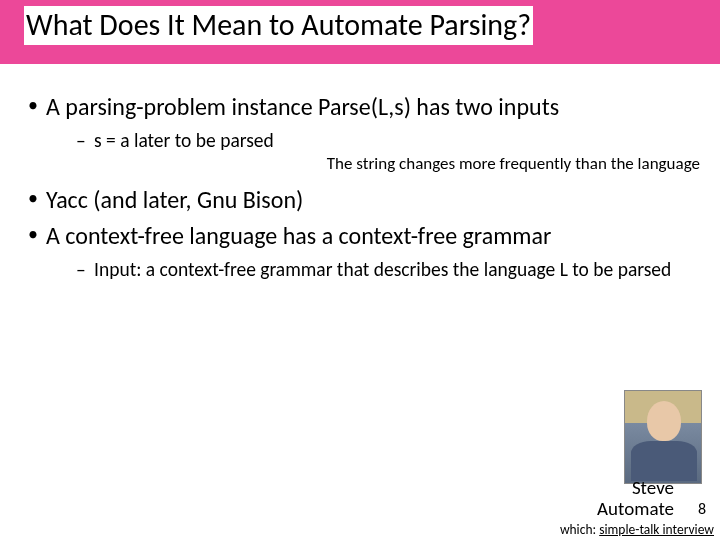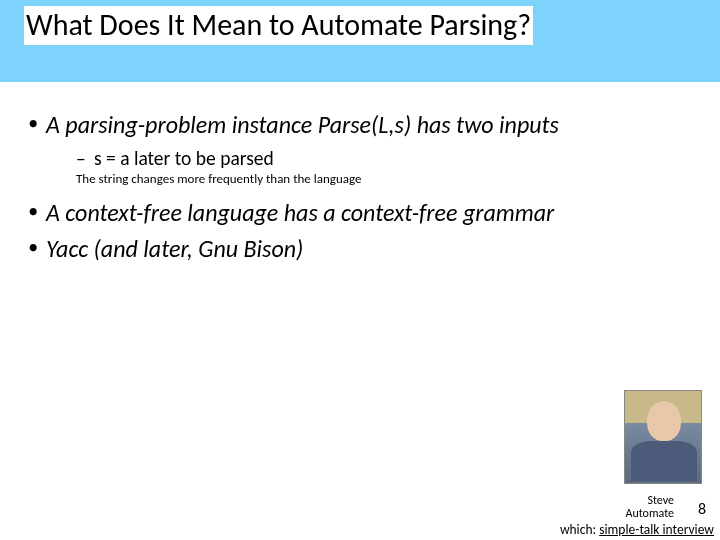--- a/index.html
+++ b/index.html
@@ -6,22 +6,22 @@
   body {
     width: 720px;
     height: 540px;
     font-family: Calibri, "Segoe UI", Arial, sans-serif;
     background: #fff;
     color: #000;
     position: relative;
     overflow: hidden;
   }
   .title-bar {
-    background: #7dd3fc;
-    height: 82px;
+    background: #ec4899;
+    height: 64px;
     width: 100%;
     position: relative;
     text-align: right;
   }
   .title-text {
     position: absolute;
     top: 6px;
     left: 24px;
     font-size: 30px;
     color: #000;
@@ -31,21 +31,20 @@
   }
   .content {
     padding: 28px 20px 0 28px;
   }
   .b1 {
     font-size: 24px;
     margin-bottom: 6px;
     padding-left: 18px;
     position: relative;
     line-height: 1.25;
-    font-style: italic;
   }
   .b1::before {
     content: "•";
     position: absolute;
     left: 0;
     top: 1px;
     font-size: 20px;
   }
   .subgroup {
     padding-left: 48px;
@@ -56,22 +55,23 @@
     position: relative;
     padding-left: 18px;
     line-height: 1.3;
   }
   .b2::before {
     content: "–";
     position: absolute;
     left: 0;
   }
   .note {
-    font-size: 13px;
+    font-size: 17px;
     line-height: 1.3;
+    text-align: right;
   }
   .photo {
     position: absolute;
     right: 18px;
     bottom: 56px;
     width: 78px;
     height: 94px;
     background: linear-gradient(180deg, #c9b98a 0%, #c9b98a 35%, #7a8aa0 35%, #5a6a80 100%);
     border: 1px solid #888;
   }
@@ -92,21 +92,21 @@
     left: 6px;
     width: 66px;
     height: 40px;
     background: #4a5a78;
     border-radius: 30% 30% 0 0;
   }
   .caption {
     position: absolute;
     right: 46px;
     bottom: 20px;
-    font-size: 12px;
+    font-size: 19px;
     text-align: right;
     line-height: 1.1;
   }
   .pagenum {
     position: absolute;
     right: 14px;
     bottom: 22px;
     font-size: 16px;
     color: #000;
   }
@@ -131,26 +131,29 @@
     <span>A parsing-problem instance Parse(L,s) has two inputs</span>
   </div>
   <div class="subgroup">
     <div class="b2">
       <span>s = a later to be parsed</span>
     </div>
     <div class="note">The string changes more frequently than the language</div>
   </div>
 
   <div class="b1">
+    <span>Yacc (and later, Gnu Bison)</span>
+  </div>
+  <div class="b1">
     <span>A context-free language has a context-free grammar</span>
   </div>
-  <div class="b1">
-    <span>Yacc (and later, Gnu Bison)</span>
-  </div>
   <div class="subgroup">
+    <div class="b2">
+      <span>Input: a context-free grammar that describes the language L to be parsed</span>
+    </div>
   </div>
 
 </div>
 
 <div class="photo"></div>
 
 <div class="caption">
   <span>Steve</span><br>
   <span>Automate</span>
 </div>

